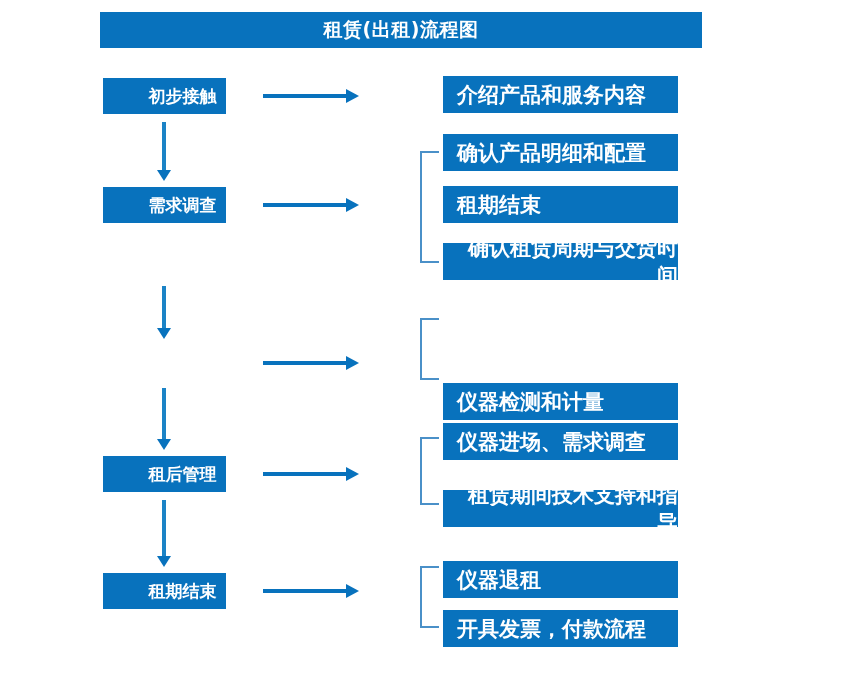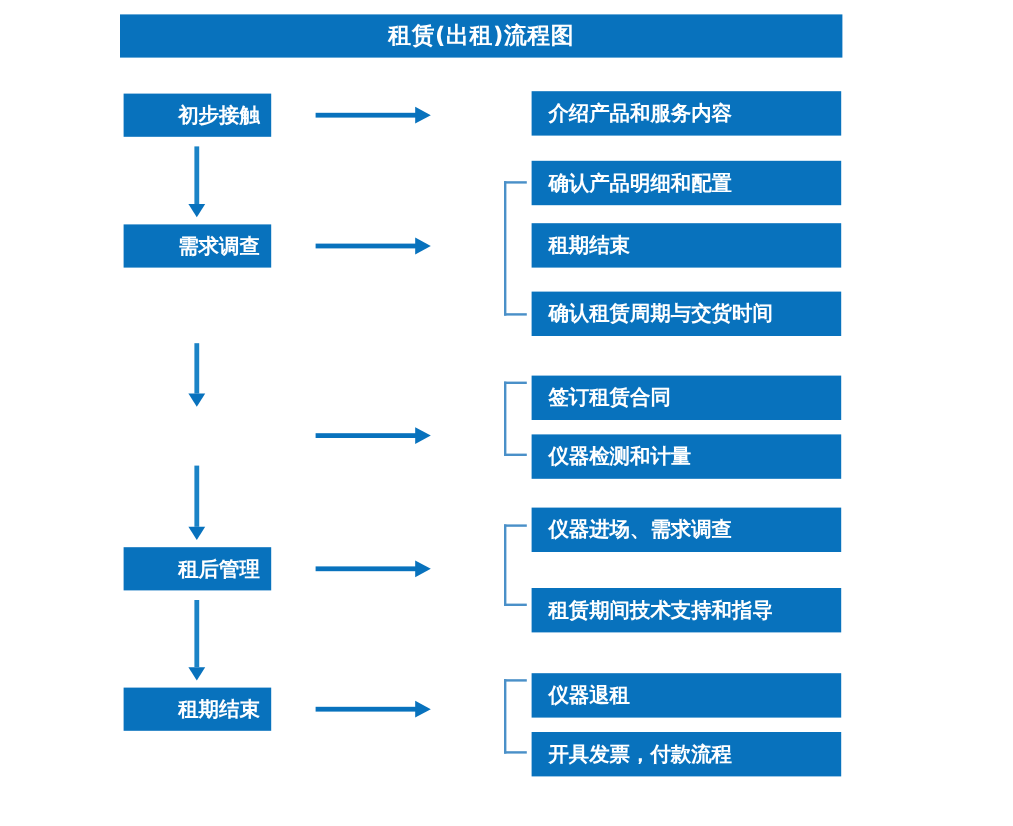--- a/index.html
+++ b/index.html
@@ -49,25 +49,25 @@
   .node-left {
     left: 103px;
     width: 123px;
     height: 36px;
     justify-content: center;
     font-size: 17px;
     padding-left: 36px;
   }
   .node-right {
     left: 443px;
-    width: 258px;
+    width: 235px;
     height: 37px;
     padding-left: 14px;
     justify-content: flex-start;
-    font-size: 17px;
+    font-size: 21px;
     text-align: right;
   }
 
   
   .h-arrow {
     position: absolute;
     left: 263px;
     width: 96px;
     height: 14px;
   }
@@ -197,23 +197,22 @@
   <div class="bracket" style="top:566px;height:62px;"></div>
 
   <div class="node node-right" style="top:76px;">介绍产品和服务内容</div>
 
   <div class="node node-right" style="top:134px;">确认产品明细和配置</div>
 
   <div class="node node-right" style="top:186px;">租期结束</div>
 
   <div class="node node-right" style="top:243px;">确认租赁周期与交货时间</div>
 
-  <div class="node node-right" style="top:313px;">签订租赁合同</div>
-
-  <div class="node node-right" style="top:362px;">仪器检测和计量</div>
+
+  <div class="node node-right" style="top:383px;">仪器检测和计量</div>
 
   <div class="node node-right" style="top:423px;">仪器进场、需求调查</div>
 
   <div class="node node-right" style="top:490px;">租赁期间技术支持和指导</div>
 
   <div class="node node-right" style="top:561px;">仪器退租</div>
 
   <div class="node node-right" style="top:610px;">开具发票，付款流程</div>
 
 </div>

